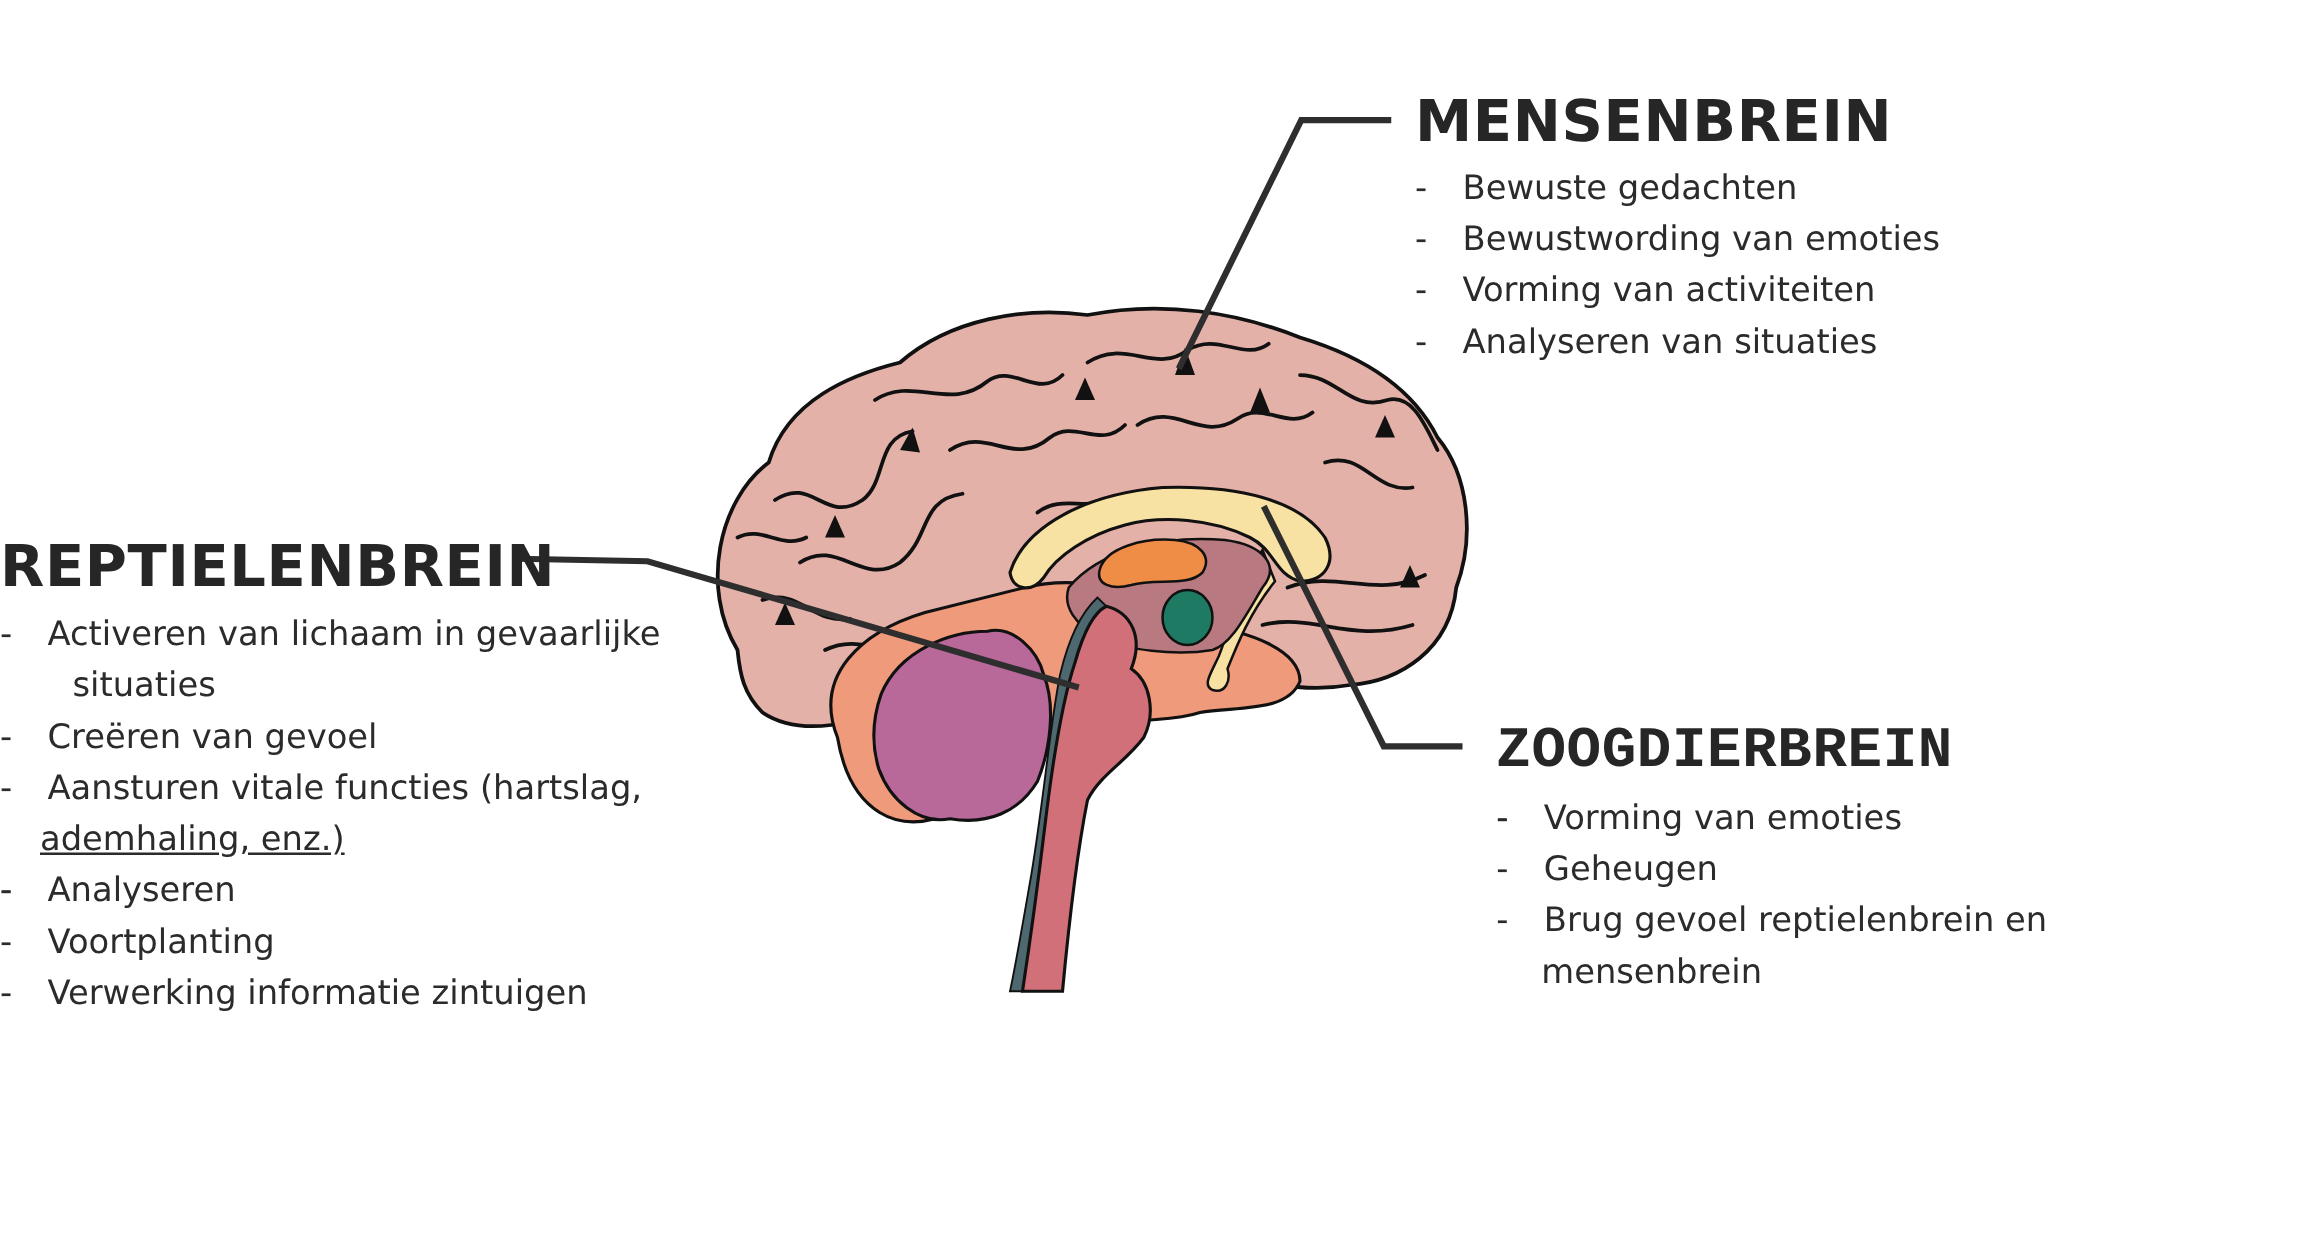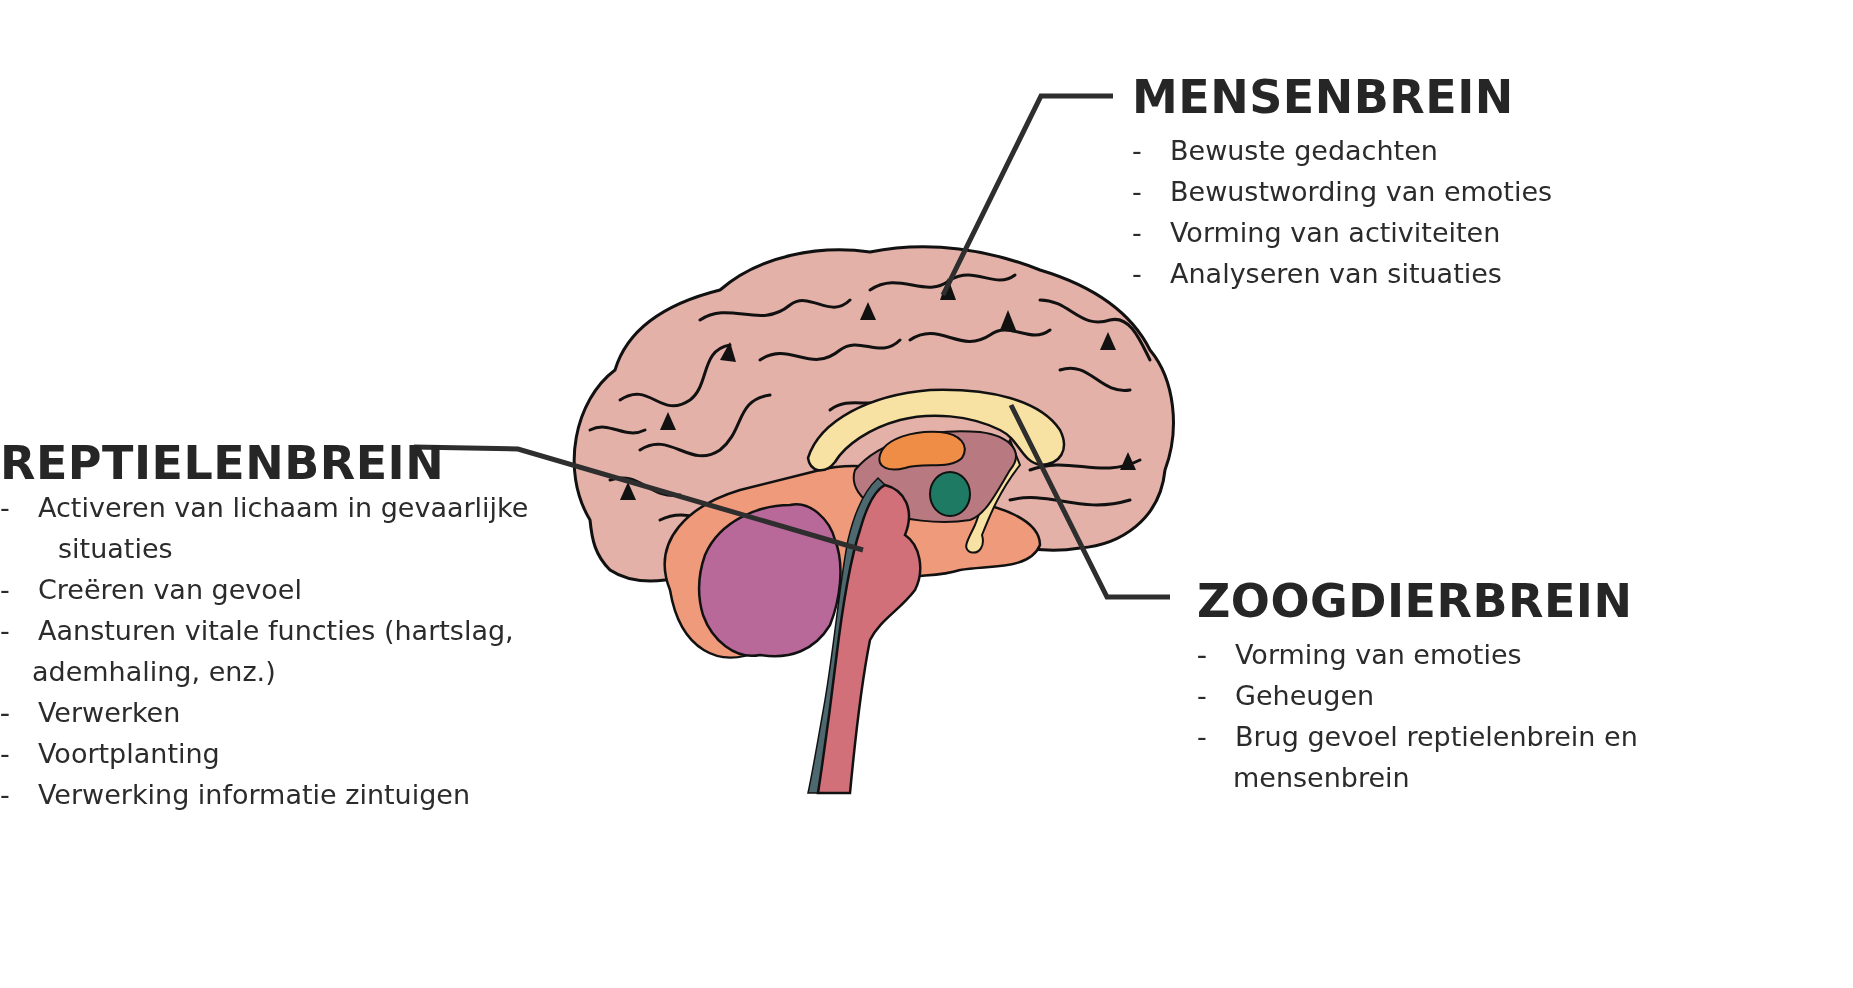--- a/index.html
+++ b/index.html
@@ -77,33 +77,33 @@
   <div class="title" style="left:1132px; top:74px;">MENSENBREIN</div>
   <ul class="list" style="left:1132px; top:130px;">
     <li><span class="dash">-</span><span>Bewuste gedachten</span></li>
     <li><span class="dash">-</span><span>Bewustwording van emoties</span></li>
     <li><span class="dash">-</span><span>Vorming van activiteiten</span></li>
     <li><span class="dash">-</span><span>Analyseren van situaties</span></li>
   </ul>
 </div>
 
 <div>
-  <div class="title" style="left:0px; top:440px;">REPTIELENBREIN</div>
+  <div class="title" style="left:0px; top:430px;">REPTIELENBREIN</div>
   <ul class="list" style="left:0px; top:487px;">
     <li><span class="dash">-</span><span>Activeren van lichaam in gevaarlijke</span><span class="cont">situaties</span></li>
     <li><span class="dash">-</span><span>Creëren van gevoel</span></li>
-    <li><span class="dash">-</span><span>Aansturen vitale functies (hartslag,</span><span class="cont" style="margin-left:-8px;">ademhaling, enz.)</span></li>
+    <li><span class="dash">-</span><span>Aansturen vitale functies (hartslag,</span><span class="cont" style="margin-left:-8px;text-decoration:underline;">ademhaling, enz.)</span></li>
     <li><span class="dash">-</span></li>
-    <li><span class="dash">-</span><span>Verwerken</span></li>
+    <li><span class="dash">-</span><span>Analyseren</span></li>
     <li><span class="dash">-</span><span>Voortplanting</span></li>
     <li><span class="dash">-</span><span>Verwerking informatie zintuigen</span></li>
   </ul>
 </div>
 
 <div>
-  <div class="title" style="left:1197px; top:578px;">ZOOGDIERBREIN</div>
+  <div class="title" style="left:1197px; top:578px;font-family:Liberation Mono, monospace;">ZOOGDIERBREIN</div>
   <ul class="list" style="left:1197px; top:634px;">
     <li><span class="dash">-</span></li>
     <li><span class="dash">-</span><span>Vorming van emoties</span></li>
     <li><span class="dash">-</span><span>Geheugen</span></li>
     <li><span class="dash">-</span><span>Brug gevoel reptielenbrein en</span><span class="cont" style="margin-left:-4px;">mensenbrein</span></li>
   </ul>
 </div>
 
 </body></html>

